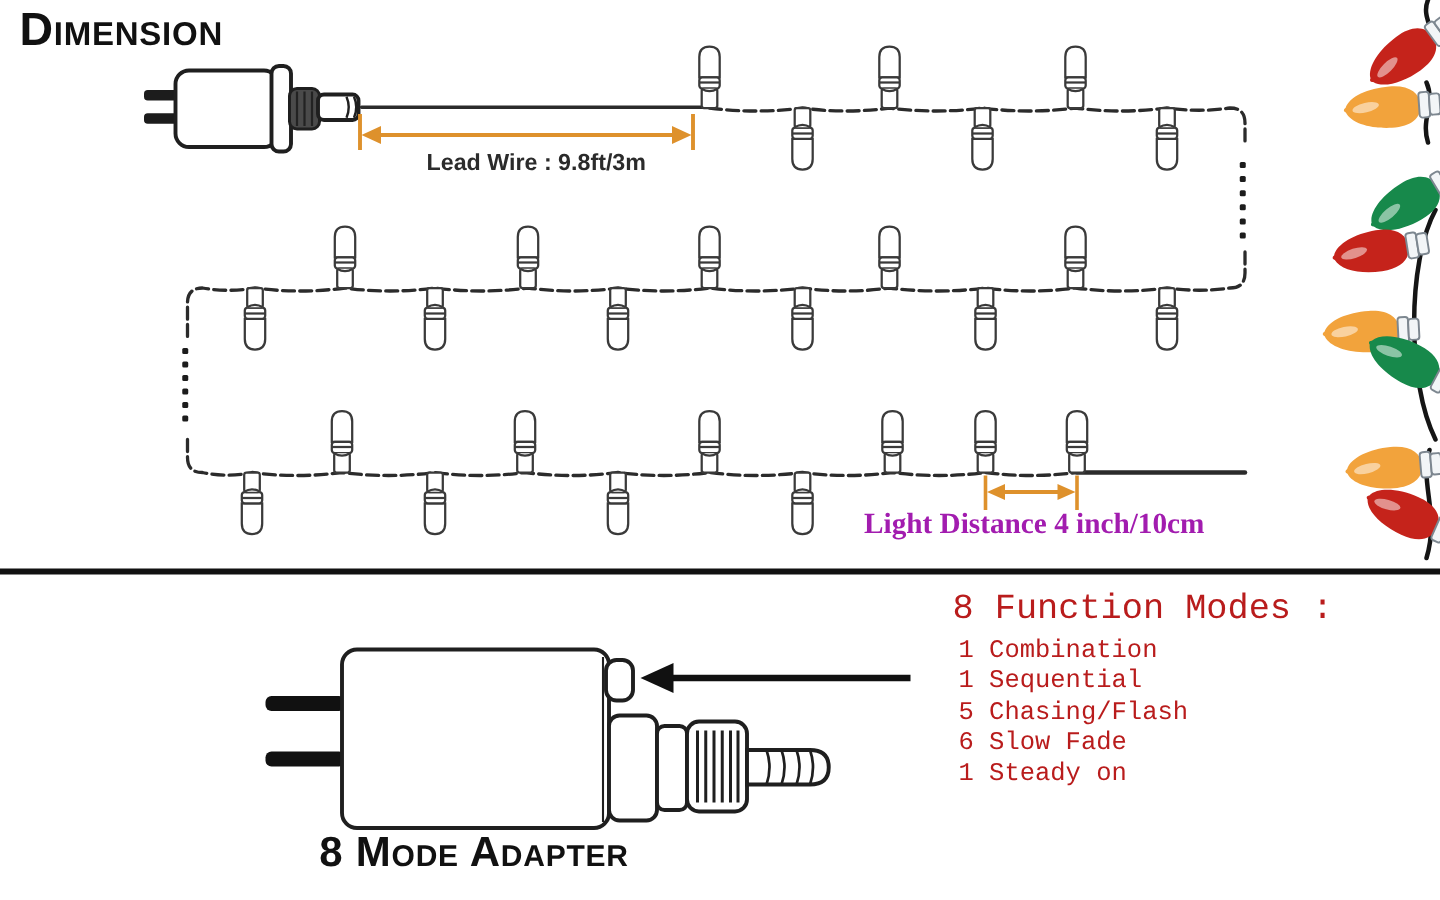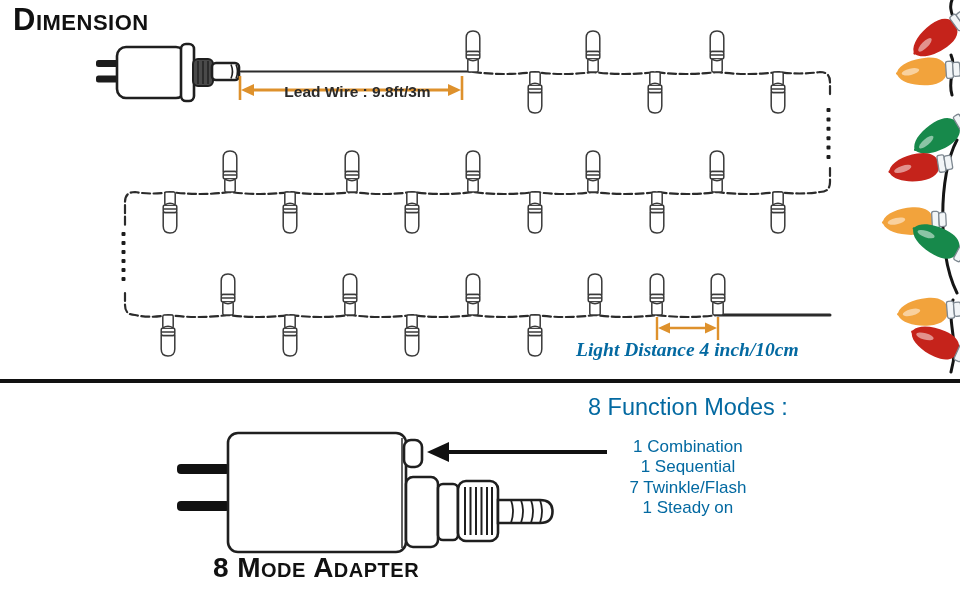--- a/index.html
+++ b/index.html
@@ -6,27 +6,27 @@
   .stage{position:relative;width:960px;height:600px;background:#ffffff;overflow:hidden;
          font-family:"Liberation Sans",sans-serif;}
   svg{position:absolute;left:0;top:0;display:block;}
   #top-svg{width:960px;height:378px;}
   #decor-svg{width:960px;height:378px;}
   #bottom-svg{width:960px;height:222px;top:378px;}
   .divider{position:absolute;left:0;top:379px;width:960px;height:4px;background:#111;}
   .heavy{font-weight:900;font-variant:small-caps;color:#111;letter-spacing:.5px;}
   #dimension-title{position:absolute;left:13px;top:2px;font-size:31px;}
   #adapter-title{position:absolute;left:186px;top:552px;width:260px;text-align:center;font-size:28px;}
-  #leadwire-label{position:absolute;left:245px;top:83px;width:225px;text-align:center;
+  #leadwire-label{position:absolute;left:245px;top:100px;width:225px;text-align:center;
       font-size:15.5px;font-weight:bold;color:#2b2b2b;}
   #lightdist-label{position:absolute;left:576px;top:339px;width:270px;
-      font-family:"Liberation Serif",serif;font-weight:bold;font-size:19.5px;color:#0369a1;font-style:italic;}
-  #modes-panel{position:absolute;left:588px;top:394px;color:#0369a1;}
+      font-family:"Liberation Serif",serif;font-weight:bold;font-size:19.5px;color:#a21caf;}
+  #modes-panel{position:absolute;left:635px;top:394px;color:#b91c1c;font-family:Liberation Mono, monospace;}
   #modes-title{font-size:23.5px;line-height:26px;margin-bottom:5px;font-weight:400;}
-  #modes-list{list-style:none;margin:17px;padding:0;font-size:17px;line-height:20.4px;font-weight:400;text-align:center;}
+  #modes-list{list-style:none;margin:4px;padding:0;font-size:17px;line-height:20.4px;font-weight:400;}
   .wire{fill:none;stroke:#2b2b2b;stroke-width:2.2;stroke-linecap:round;}
   .wire.dashed{stroke-dasharray:8 3.5;}
   .thick{stroke-width:3;}
   .outline{fill:#ffffff;stroke:#1f1f1f;stroke-width:2.6;}
   .thin{stroke:#3a3a3a;stroke-width:1.5;fill:#fff;}
 </style>
 </head>
 <body>
 
 <div class="stage">
@@ -172,17 +172,18 @@
 
   <div id="dimension-title" class="heavy">Dimension</div>
   <div id="leadwire-label">Lead Wire : 9.8ft/3m</div>
   <div id="lightdist-label">Light Distance 4 inch/10cm</div>
   <div id="adapter-title" class="heavy">8 Mode Adapter</div>
   <div id="modes-panel">
     <div id="modes-title">8 Function Modes :</div>
     <ul id="modes-list">
         <li>1 Combination</li>
         <li>1 Sequential</li>
-        <li>7 Twinkle/Flash</li>
+        <li>5 Chasing/Flash</li>
+        <li>6 Slow Fade</li>
         <li>1 Steady on</li>
       </ul>
   </div>
 </div>
 
 </body></html>

